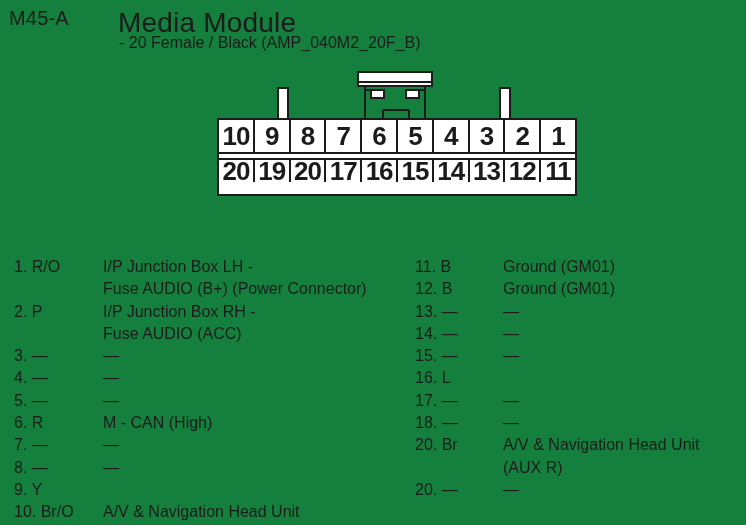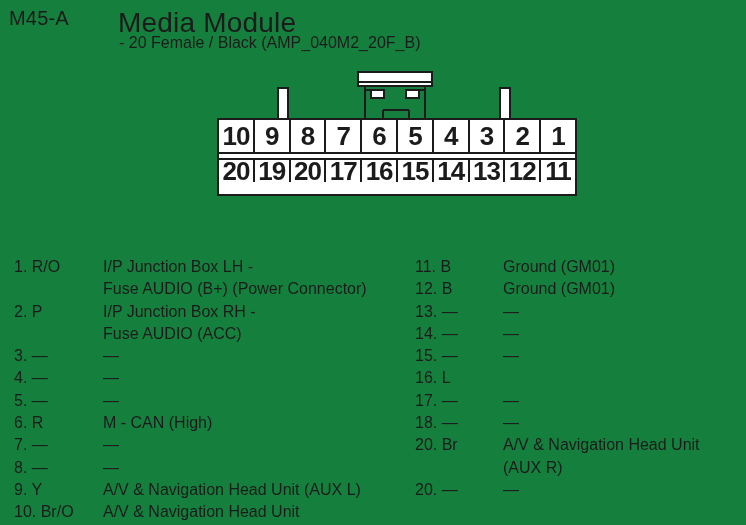--- a/index.html
+++ b/index.html
@@ -160,21 +160,20 @@
     <div class="lrow">
       <div class="plabel">7. —</div>
       <div class="pdesc">—</div>
     </div>
     <div class="lrow">
       <div class="plabel">8. —</div>
       <div class="pdesc">—</div>
     </div>
     <div class="lrow">
       <div class="plabel">9. Y</div>
-      <div class="pdesc">A/V &amp; Navigation Head Unit (AUX L)</div>
     </div>
     <div class="lrow">
       <div class="plabel">10. Br/O</div>
       <div class="pdesc">A/V &amp; Navigation Head Unit
 (AUX Ground)</div>
     </div>
   </div>
 
   <div id="pin-table-right" class="pin-table">
     <div class="lrow">

